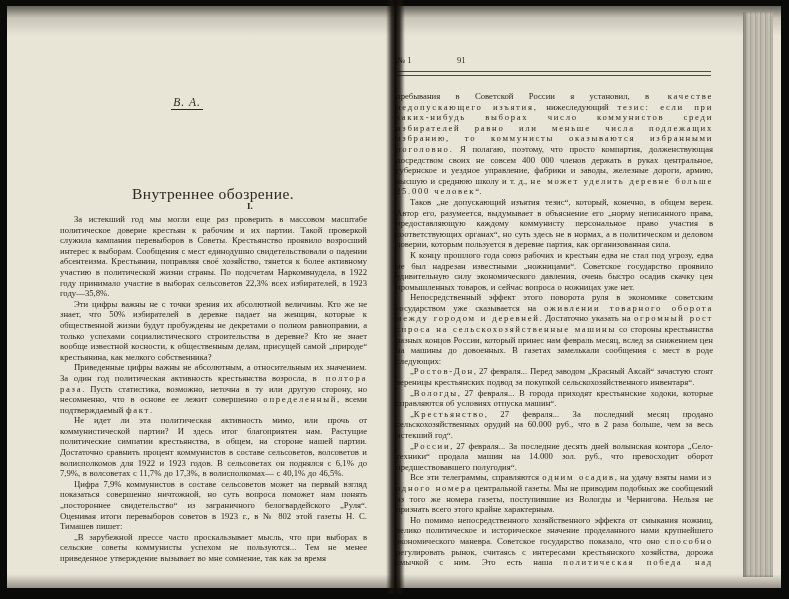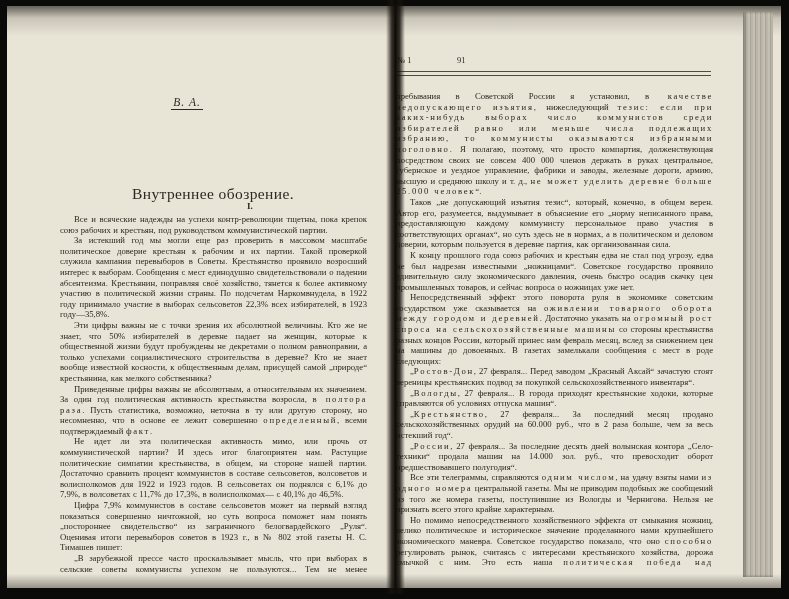--- a/index.html
+++ b/index.html
@@ -75,21 +75,20 @@
 <div class="scan">
   <div class="page-surface">
     <div class="fore-edge"></div>
   </div>
 
   <div>
     <div class="byline"><span>В. А.</span></div>
     <div class="article-title">Внутреннее обозрение.</div>
     <div class="section-numeral">I.</div>
     <div class="body-col left-body">
-        <p class="para"><span>Все и всяческие надежды на успехи контр-революции тщетны, пока крепок союз рабочих и крестьян, под руководством коммунистической партии.</span></p>
         <p class="para"><span>За истекший год мы могли еще раз проверить в массовом масштабе политическое доверие крестьян к рабочим и их партии. Такой проверкой служила кампания перевыборов в Советы. Крестьянство проявило возросший интерес к выборам. Сообщения с мест единодушно свидетельствовали о падении абсентеизма. Крестьянин, поправляя своё хозяйство, тянется к более активному участию в политической жизни страны. По подсчетам Наркомвнудела, в 1922 году принимало участие в выборах сельсоветов 22,3% всех избирателей, в 1923 году—35,8%.</span></p>
         <p class="para"><span>Эти цифры важны не с точки зрения их абсолютной величины. Кто же не знает, что 50% избирателей в деревне падает на женщин, которые к общественной жизни будут пробуждены не декретами о полном равноправии, а только успехами социалистического строительства в деревне? Кто не знает вообще известной косности, к общественным делам, присущей самой „природе“ крестьянина, как мелкого собственника?</span></p>
         <p class="para"><span>Приведенные цифры важны не абсолютным, а относительным их значением. За один год политическая активность крестьянства возросла, </span><span class="sp">в полтора раза</span><span>. Пусть статистика, возможно, неточна в ту или другую сторону, но несомненно, что в основе ее лежит совершенно </span><span class="sp">определенный</span><span>, всеми подтверждаемый </span><span class="sp">факт</span><span>.</span></p>
         <p class="para"><span>Не идет ли эта политическая активность мимо, или прочь от коммунистической партии? И здесь итог благоприятен нам. Растущие политические симпатии крестьянства, в общем, на стороне нашей партии. Достаточно сравнить процент коммунистов в составе сельсоветов, волсоветов и волисполкомов для 1922 и 1923 годов. В сельсоветах он поднялся с 6,1% до 7,9%, в волсоветах с 11,7% до 17,3%, в волисполкомах— с 40,1% до 46,5%.</span></p>
         <p class="para"><span>Цифра 7,9% коммунистов в составе сельсоветов может на первый взгляд показаться совершенно ничтожной, но суть вопроса поможет нам понять „постороннее свидетельство“ из заграничного белогвардейского „Руля“. Оценивая итоги перевыборов советов в 1923 г., в № 802 этой газеты Н. С. Тимашев пишет:</span></p>
         <p class="para"><span>„В зарубежной прессе часто проскальзывает мысль, что при выборах в сельские советы коммунисты успехом не пользуются... Тем не менее приведенное утверждение вызывает во мне сомнение, так как за время</span></p>
       </div>
   </div>
 
   <div>
@@ -100,19 +99,19 @@
     <div class="header-rule"></div>
     <div class="body-col right-body">
         <p class="para noindent"><span>пребывания в Советской России я установил, </span><span class="sp">в качестве недопускающего изъятия,</span><span> нижеследующий </span><span class="sp">тезис: если при каких-нибудь выборах число коммунистов среди избирателей равно или меньше числа подлежащих избранию, то коммунисты оказываются избранными поголовно.</span><span> Я полагаю, поэтому, что просто компартия, долженствующая посредством своих не совсем 400 000 членов держать в руках центральное, губернское и уездное управление, фабрики и заводы, железные дороги, армию, высшую и среднюю школу и т. д., </span><span class="sp">не может уделить деревне больше 25.000 человек</span><span>“.</span></p>
         <p class="para"><span>Таков „не допускающий изъятия тезис“, который, конечно, в общем верен. Автор его, разумеется, выдумывает в объяснение его „норму неписанного права, предоставляющую каждому коммунисту персональное право участия в соответствующих органах“, но суть здесь не в нормах, а в политическом и деловом доверии, которым пользуется в деревне партия, как организованная сила.</span></p>
         <p class="para"><span>К концу прошлого года союз рабочих и крестьян едва не стал под угрозу, едва не был надрезан известными „ножницами“. Советское государство проявило удивительную силу экономического давления, очень быстро осадив скачку цен промышленных товаров, и сейчас вопроса о ножницах уже нет.</span></p>
         <p class="para"><span>Непосредственный эффект этого поворота руля в экономике советским государством уже сказывается на </span><span class="sp">оживлении товарного оборота между городом и деревней</span><span>. Достаточно указать на </span><span class="sp">огромный рост спроса на сельскохозяйственные машины</span><span> со стороны крестьянства разных концов России, который принес нам февраль месяц, вслед за снижением цен на машины до довоенных. В газетах замелькали сообщения с мест в роде следующих:</span></p>
         <p class="para"><span>„</span><span class="sp">Ростов-Дон</span><span>, 27 февраля... Перед заводом „Красный Аксай“ зачастую стоят вереницы крестьянских подвод за покупкой сельскохозяйственного инвентаря“.</span></p>
         <p class="para"><span>„</span><span class="sp">Вологды</span><span>, 27 февраля... В города приходят крестьянские ходоки, которые справляются об условиях отпуска машин“.</span></p>
         <p class="para"><span>„</span><span class="sp">Крестьянство</span><span>, 27 февраля... За последний месяц продано сельскохозяйственных орудий на 60.000 руб., что в 2 раза больше, чем за весь истекший год“.</span></p>
         <p class="para"><span>„</span><span class="sp">России</span><span>, 27 февраля... За последние десять дней волынская контора „Село-техники“ продала машин на 14.000 зол. руб., что превосходит оборот предшествовавшего полугодия“.</span></p>
-        <p class="para"><span>Все эти телеграммы, справляются </span><span class="sp">одним числом</span><span>, на удачу взяты нами </span><span class="sp">из одного номера</span><span> центральной газеты. Мы не приводим подобных же сообщений из того же номера газеты, поступившие из Вологды и Чернигова. Нельзя не признать всего этого крайне характерным.</span></p>
+        <p class="para"><span>Все эти телеграммы, справляются </span><span class="sp">одним осадив</span><span>, на удачу взяты нами </span><span class="sp">из одного номера</span><span> центральной газеты. Мы не приводим подобных же сообщений из того же номера газеты, поступившие из Вологды и Чернигова. Нельзя не признать всего этого крайне характерным.</span></p>
         <p class="para"><span>Но помимо непосредственного хозяйственного эффекта от смыкания ножниц, велико политическое и историческое значение проделанного нами крупнейшего экономического маневра. Советское государство показало, что оно </span><span class="sp">способно</span><span> регулировать рынок, считаясь с интересами крестьянского хозяйства, дорожа смычкой с ним. Это есть наша </span><span class="sp">политическая победа над буржуазией, неспособной даже к подобию таких маневров</span><span>, невозможных при частно-хозяйственной инициативе. Один факт удачи первого серьезного опыта с регули-</span></p>
       </div>
   </div>
 
   <div class="gutter"></div>
 </div>
 
 </body></html>

